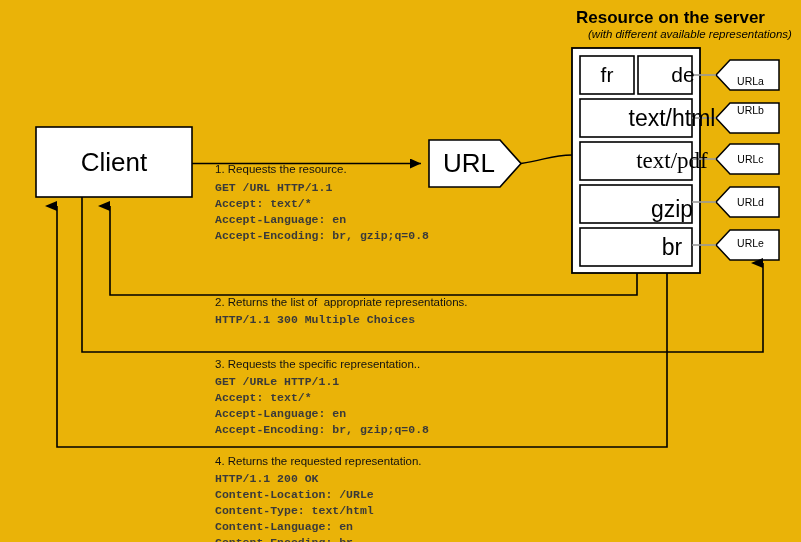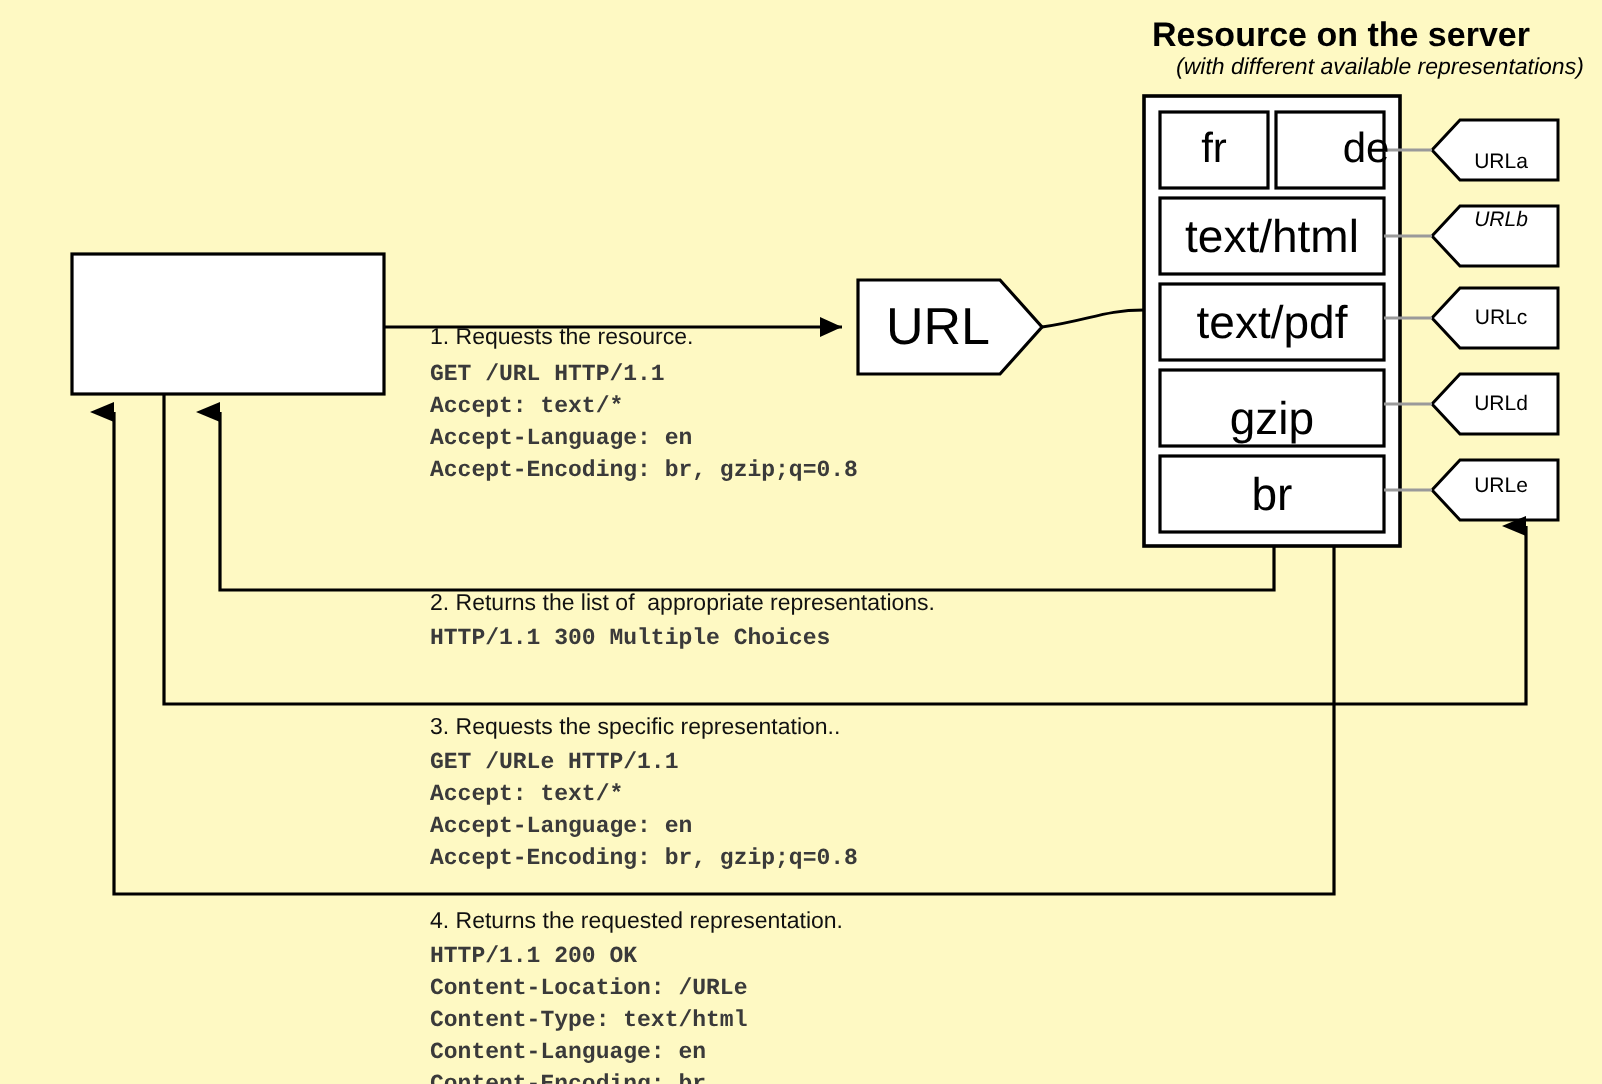--- a/index.html
+++ b/index.html
@@ -4,21 +4,21 @@
 <style>
   html, body {
     margin: 0;
     padding: 0;
     background: #ffffff;
   }
   #canvas {
     position: relative;
     width: 801px;
     height: 542px;
-    background: #fef9c3;
+    background: #eab308;
     overflow: hidden;
     font-family: "Liberation Sans", sans-serif;
   }
   svg.layer {
     position: absolute;
     left: 0;
     top: 0;
     width: 801px;
     height: 542px;
     pointer-events: none;
@@ -56,21 +56,21 @@
   .boxlabel {
     position: absolute;
     display: flex;
     align-items: center;
     justify-content: center;
     color: #000;
     font-family: "Liberation Sans", sans-serif;
   }
   .client-label { font-size: 26px; }
   .url-label { font-size: 26px; }
-  .rep-label { font-size: 23px; }
+  .rep-label { font-size: 23px; padding-left: 36px; }
   .rep-label-sm { font-size: 21px; }
   .urltag-label { font-size: 10.5px; }
 </style>
 </head>
 <body>
 
 <div id="canvas">
 
   <svg class="layer" viewBox="0 0 801 542">
     <defs>
@@ -114,32 +114,33 @@
     <path d="M637,273 L637,295 L110,295 L110,206" fill="none" stroke="#000" stroke-width="1.6" marker-end="url(#arrowUp)"></path>
 
     <path d="M82,197 L82,352 L763,352 L763,263" fill="none" stroke="#000" stroke-width="1.6" marker-end="url(#arrowUp)"></path>
 
     <path d="M667,273 L667,447 L57,447 L57,206" fill="none" stroke="#000" stroke-width="1.6" marker-end="url(#arrowUp)"></path>
   </svg>
 
   <div class="txt title-main" style="left:576px; top:8px;">Resource on the server</div>
   <div class="txt title-sub" style="left:588px; top:28px;">(with different available representations)</div>
 
+  <div class="boxlabel client-label" style="left:36px; top:127px; width:156px; height:70px;">Client</div>
 
   <div class="boxlabel url-label" style="left:429px; top:140px; width:80px; height:47px;">URL</div>
 
   <div class="boxlabel rep-label-sm" style="left:580px; top:56px; width:54px; height:38px;">fr</div>
   <div class="boxlabel rep-label-sm" style="left:638px; top:56px; width:30px; height:38px;padding-left:30px;">de</div>
   <div class="boxlabel rep-label" style="left:580px; top:99px; width:112px; height:38px;">text/html</div>
-  <div class="boxlabel rep-label" style="left:580px; top:142px; width:112px; height:38px;">text/pdf</div>
+  <div class="boxlabel rep-label" style="left:580px; top:142px; width:112px; height:38px;font-family:Liberation Serif, serif;">text/pdf</div>
   <div class="boxlabel rep-label" style="left:580px; top:185px; width:112px; height:48px;">gzip</div>
   <div class="boxlabel rep-label" style="left:580px; top:228px; width:112px; height:38px;">br</div>
 
   <div class="boxlabel urltag-label" style="left:722px; top:60px; width:57px; height:42px;">URLa</div>
-  <div class="boxlabel urltag-label" style="left:722px; top:103px; width:57px; height:14px;font-style:italic;">URLb</div>
+  <div class="boxlabel urltag-label" style="left:722px; top:103px; width:57px; height:14px;">URLb</div>
   <div class="boxlabel urltag-label" style="left:722px; top:144px; width:57px; height:30px;">URLc</div>
   <div class="boxlabel urltag-label" style="left:722px; top:187px; width:57px; height:30px;">URLd</div>
   <div class="boxlabel urltag-label" style="left:722px; top:230px; width:57px; height:26px;">URLe</div>
 
   <div class="txt step-head" style="left:215px; top:163px;">1. Requests the resource.</div>
   <div class="txt mono-block" style="left:215px; top:180px;">GET /URL HTTP/1.1
 Accept: text/*
 Accept-Language: en
 Accept-Encoding: br, gzip;q=0.8</div>
 

